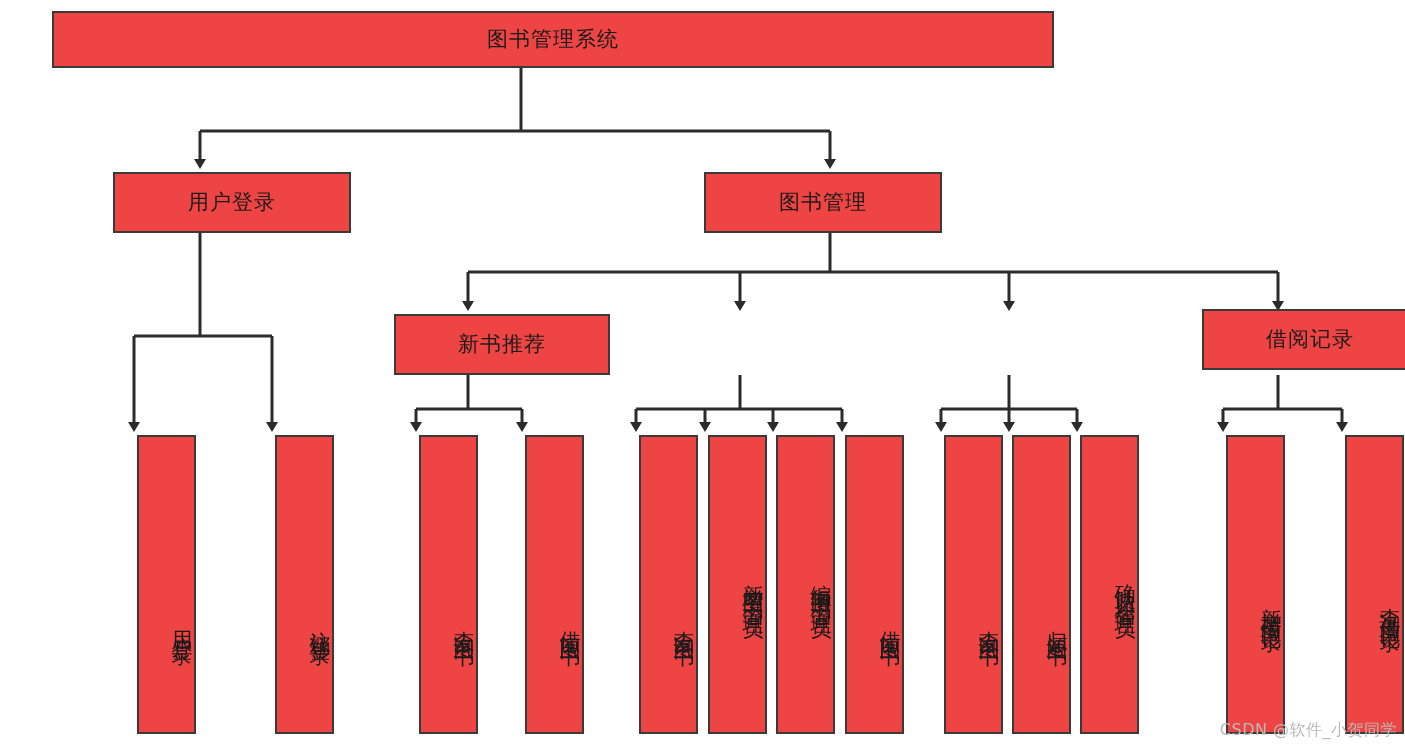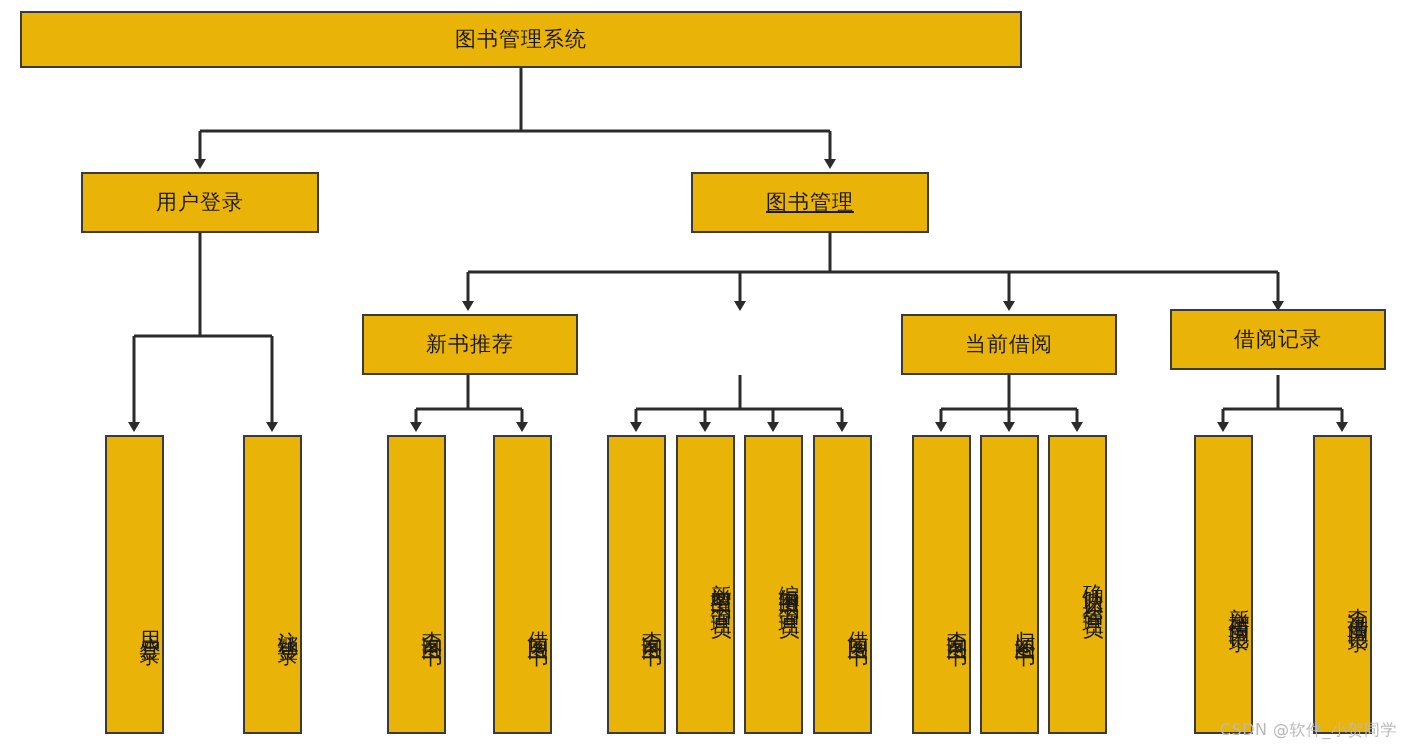--- a/index.html
+++ b/index.html
@@ -16,26 +16,27 @@
     background:#ffffff;
   }
   #wires{
     position:absolute;left:0;top:0;
     width:1405px;height:747px;
     pointer-events:none;
   }
   .node{
     position:absolute;
     box-sizing:border-box;
-    background:#eab308;
+    background:#ef4444;
     border:2.5px solid #3a3a3a;
     display:flex;
     align-items:center;
     justify-content:center;
     color:#1a1a1a;
+    margin-left:32px;
   }
   .node.horiz{
     font-size:21px;
     line-height:1.1;
     letter-spacing:1px;
     white-space:nowrap;
   }
   .node.vert{
     writing-mode:vertical-rl;
     text-orientation:upright;
@@ -114,24 +115,23 @@
       <path d="M1278,375 L1278,409"></path>
       <path d="M1223,409 L1342,409"></path>
       <path d="M1223,409 L1223,423" marker-end="url(#arrow)"></path>
       <path d="M1342,409 L1342,423" marker-end="url(#arrow)"></path>
     </g>
   </svg>
 
   <div class="node horiz" style="left:20px;top:11px;width:1002px;height:57px;">图书管理系统</div>
 
   <div class="node horiz" style="left:81px;top:172px;width:238px;height:61px;">用户登录</div>
-  <div class="node horiz" style="left:691px;top:172px;width:238px;height:61px;text-decoration:underline;">图书管理</div>
+  <div class="node horiz" style="left:672px;top:172px;width:238px;height:61px;">图书管理</div>
 
   <div class="node horiz" style="left:362px;top:314px;width:216px;height:61px;text-align:center;">新书推荐</div>
-  <div class="node horiz" style="left:901px;top:314px;width:216px;height:61px;">当前借阅</div>
   <div class="node horiz" style="left:1170px;top:309px;width:216px;height:61px;">借阅记录</div>
 
   <div class="node vert" style="left:105px;top:435px;width:59px;height:299px;padding-top:78px;">用户登录</div>
   <div class="node vert" style="left:243px;top:435px;width:59px;height:299px;padding-top:78px;">注销登录</div>
 
   <div class="node vert" style="left:387px;top:435px;width:59px;height:299px;padding-top:78px;">查询图书</div>
   <div class="node vert" style="left:493px;top:435px;width:59px;height:299px;padding-top:78px;">借阅图书</div>
 
   <div class="node vert" style="left:607px;top:435px;width:59px;height:299px;padding-top:78px;">查询图书</div>
   <div class="node vert tall" style="left:676px;top:435px;width:59px;height:299px;">新增图书（管理员）</div>

